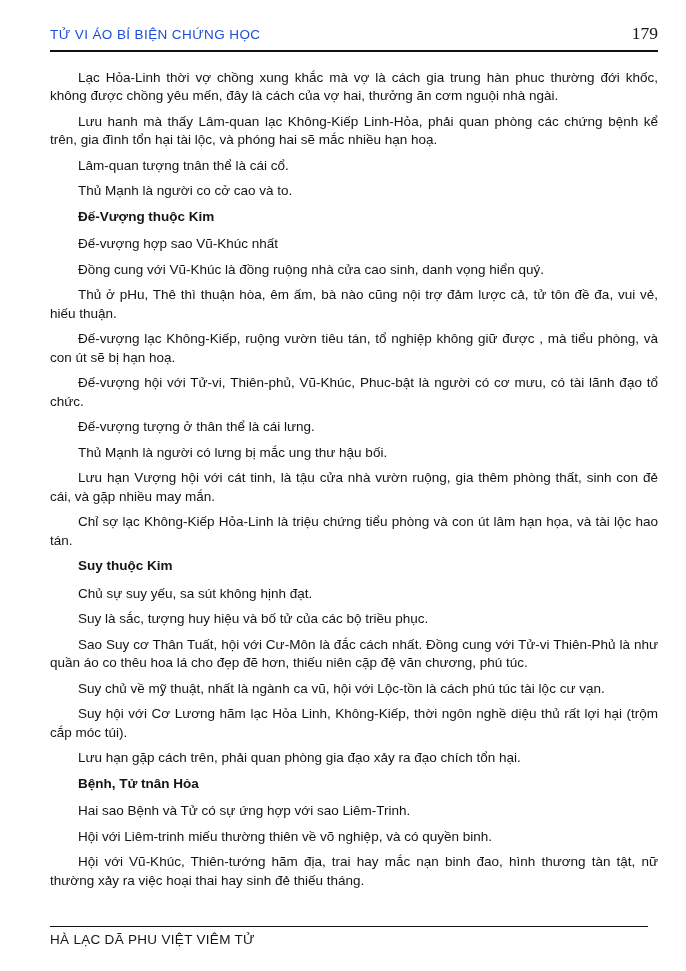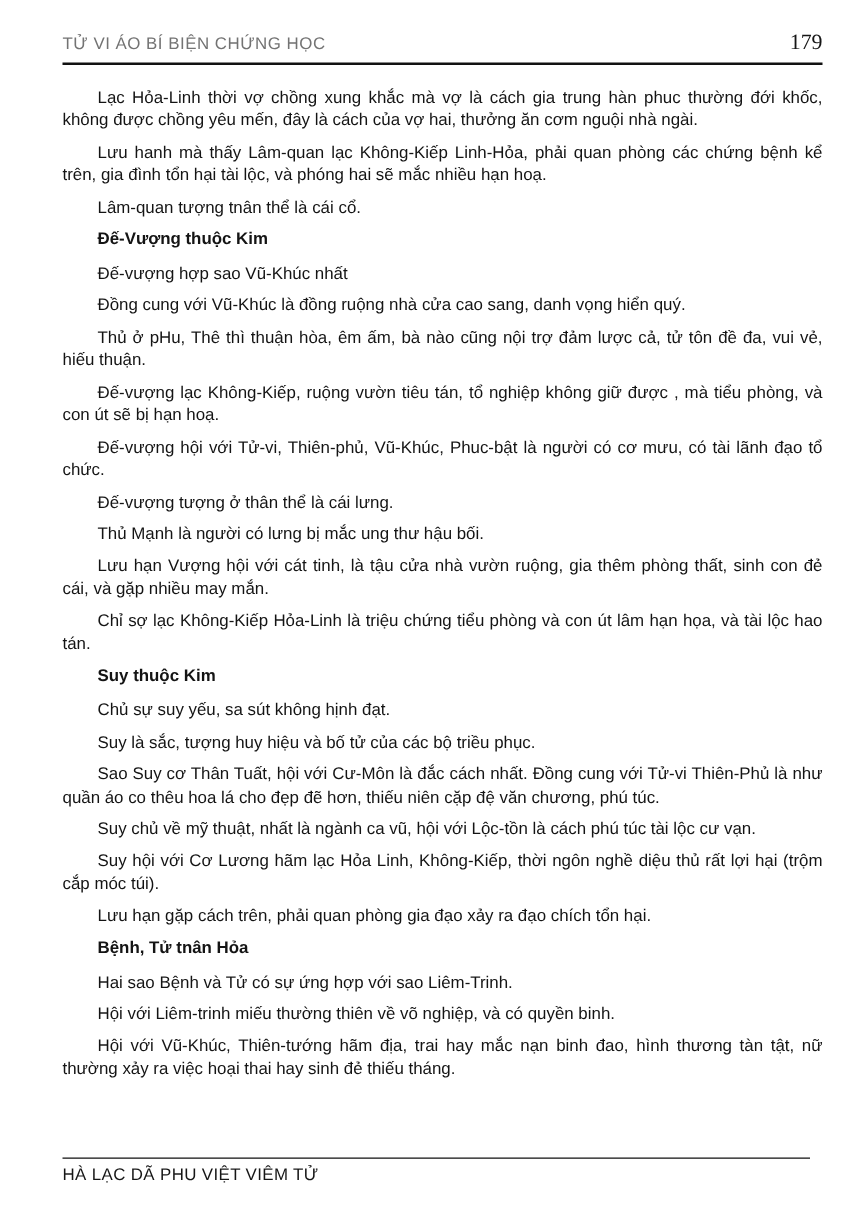--- a/index.html
+++ b/index.html
@@ -22,21 +22,21 @@
   header.page-header {
     display: flex;
     justify-content: space-between;
     align-items: baseline;
     border-bottom: 2px solid #111;
     padding-bottom: 5px;
   }
   .hdr-title {
     font-size: 13.5px;
     letter-spacing: 0.4px;
-    color: #737373;
+    color: #1d4ed8;
   }
   .hdr-page {
     font-family: "Liberation Serif", serif;
     font-size: 17.5px;
     color: #161616;
     text-align: center;
   }
   main.page-body {
     margin-top: 17px;
   }
@@ -75,25 +75,26 @@
   <header class="page-header">
     <span class="hdr-title">TỬ VI ÁO BÍ BIỆN CHỨNG HỌC</span>
     <span class="hdr-page">179</span>
   </header>
 
   <main class="page-body">
 
     <p class="para">Lạc Hỏa-Linh thời vợ chồng xung khắc mà vợ là cách gia trung hàn phuc thường đới khốc, không được chồng yêu mến, đây là cách của vợ hai, thưởng ăn cơm nguội nhà ngài.</p>
     <p class="para">Lưu hanh mà thấy Lâm-quan lạc Không-Kiếp Linh-Hỏa, phải quan phòng các chứng bệnh kể trên, gia đình tổn hại tài lộc, và phóng hai sẽ mắc nhiều hạn hoạ.</p>
     <p class="para">Lâm-quan tượng tnân thể là cái cổ.</p>
+    <p class="para">Thủ Mạnh là người co cở cao và to.</p>
 
     <section>
       <h2 class="sec-heading">Đế-Vượng thuộc Kim</h2>
       <p class="subtitle">Đế-vượng hợp sao Vũ-Khúc nhất</p>
-      <p class="para">Đồng cung với Vũ-Khúc là đồng ruộng nhà cửa cao sang, danh vọng hiển quý.</p>
+      <p class="para">Đồng cung với Vũ-Khúc là đồng ruộng nhà cửa cao sinh, danh vọng hiển quý.</p>
       <p class="para">Thủ ở pHu, Thê thì thuận hòa, êm ấm, bà nào cũng nội trợ đảm lược cả, tử tôn đề đa, vui vẻ, hiếu thuận.</p>
       <p class="para">Đế-vượng lạc Không-Kiếp, ruộng vườn tiêu tán, tổ nghiệp không giữ được , mà tiểu phòng, và con út sẽ bị hạn hoạ.</p>
       <p class="para">Đế-vượng hội với Tử-vi, Thiên-phủ, Vũ-Khúc, Phuc-bật là người có cơ mưu, có tài lãnh đạo tổ chức.</p>
       <p class="para">Đế-vượng tượng ở thân thể là cái lưng.</p>
       <p class="para">Thủ Mạnh là người có lưng bị mắc ung thư hậu bối.</p>
       <p class="para">Lưu hạn Vượng hội với cát tinh, là tậu cửa nhà vườn ruộng, gia thêm phòng thất, sinh con đẻ cái, và gặp nhiều may mắn.</p>
       <p class="para">Chỉ sợ lạc Không-Kiếp Hỏa-Linh là triệu chứng tiểu phòng và con út lâm hạn họa, và tài lộc hao tán.</p>
     </section>
 
     <section>

